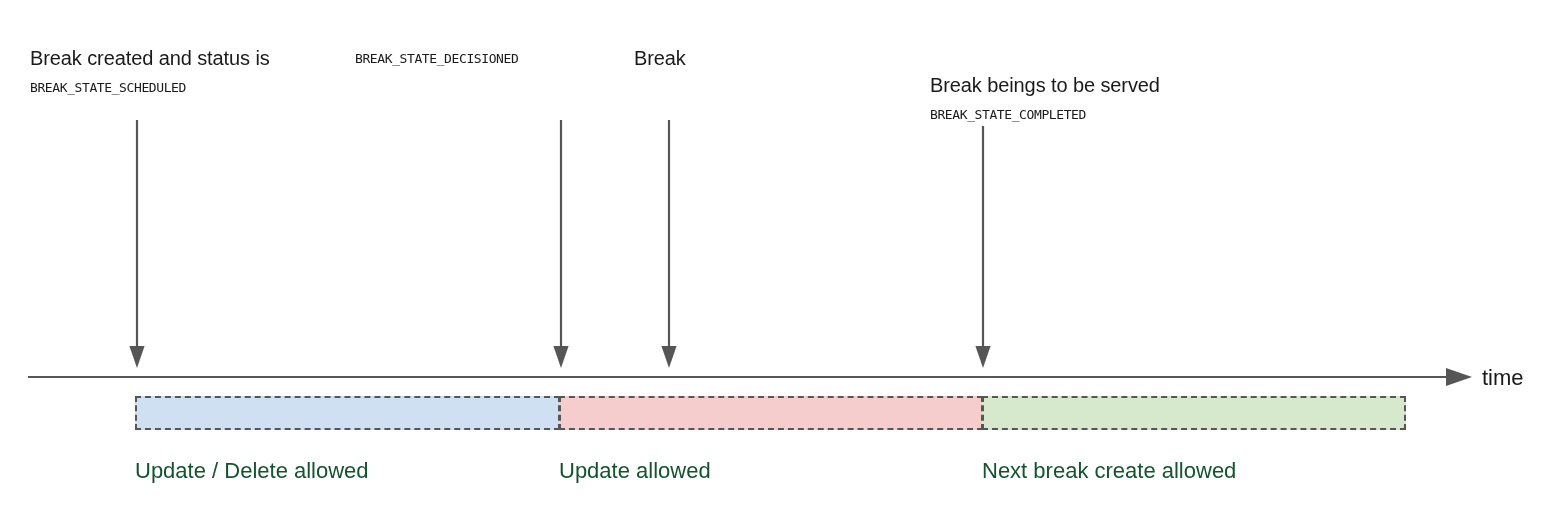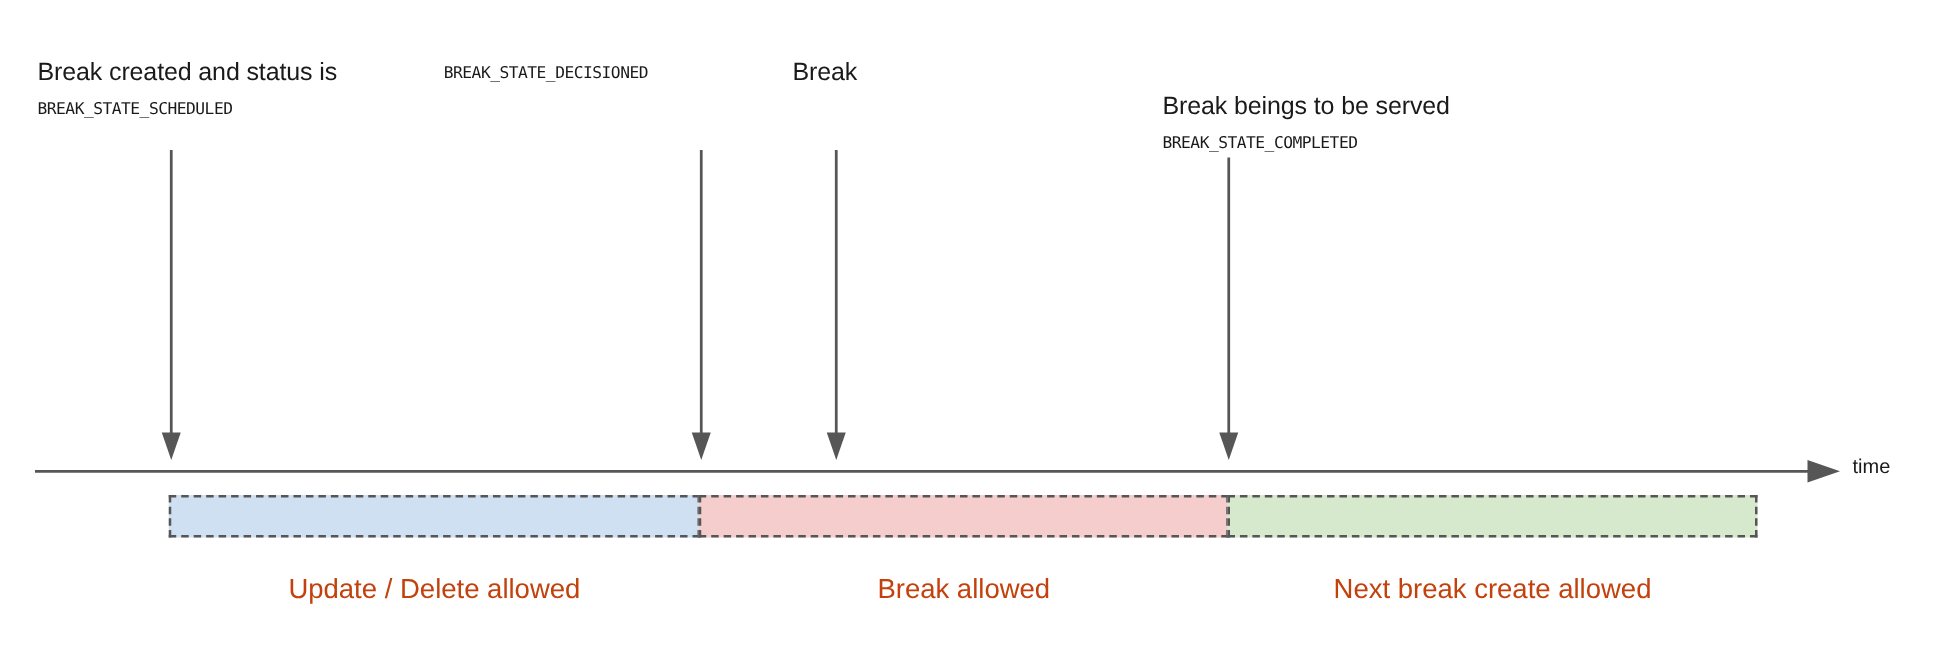--- a/index.html
+++ b/index.html
@@ -47,41 +47,40 @@
     position: absolute;
     left: 28px;
     top: 352px;
     overflow: visible;
   }
   #time-axis-label {
     position: absolute;
     left: 1482px;
     top: 365px;
     font-family: "Liberation Sans", sans-serif;
-    font-size: 16px;
+    font-size: 22px;
     color: #1a1a1a;
   }
 
   
   .phase-bar {
     position: absolute;
     top: 396px;
     height: 34px;
     box-sizing: border-box;
     border: 2px dashed #565656;
   }
 
   
   .phase-caption {
     position: absolute;
     top: 458px;
-    text-align: center;
     font-family: "Liberation Sans", sans-serif;
     font-size: 22px;
-    color: #c2410c;
+    color: #14532d;
     white-space: nowrap;
   }
 </style>
 </head>
 <body>
 
 <div id="canvas">
 
   <div class="event-label" style="left:30px; top:44px;">
     <span class="prose">Break created and status is</span>
@@ -125,16 +124,16 @@
     <line x1="0" y1="25" x2="1422" y2="25" stroke="#565656" stroke-width="2.2"></line>
     <polygon points="1444,25 1418,16 1418,34" fill="#565656"></polygon>
   </svg>
   <div id="time-axis-label">time</div>
 
   <div class="phase-bar" style="left:135px; width:425px; background:#cfe0f2;"></div>
   <div class="phase-bar" style="left:559px; width:424px; background:#f6cdcd;"></div>
   <div class="phase-bar" style="left:982px; width:424px; background:#d6e9cd;"></div>
 
   <div class="phase-caption" style="left:135px; width:425px;">Update / Delete allowed</div>
-  <div class="phase-caption" style="left:559px; width:424px;">Break allowed</div>
+  <div class="phase-caption" style="left:559px; width:424px;">Update allowed</div>
   <div class="phase-caption" style="left:982px; width:424px;">Next break create allowed</div>
 
 </div>
 
 </body></html>

